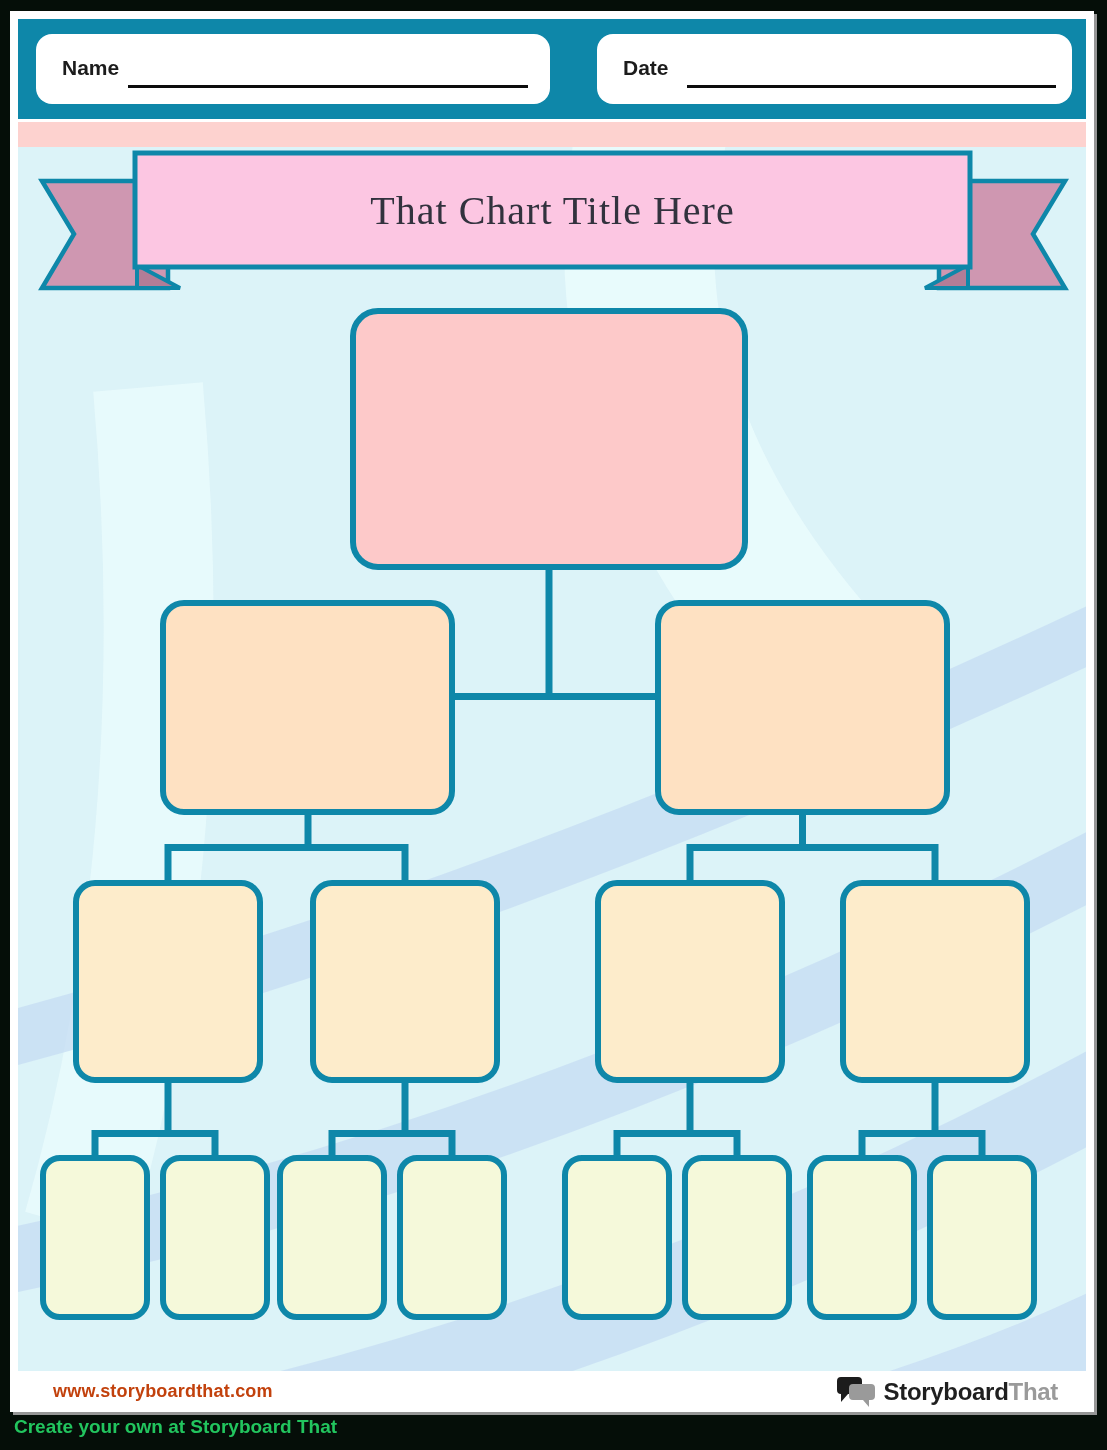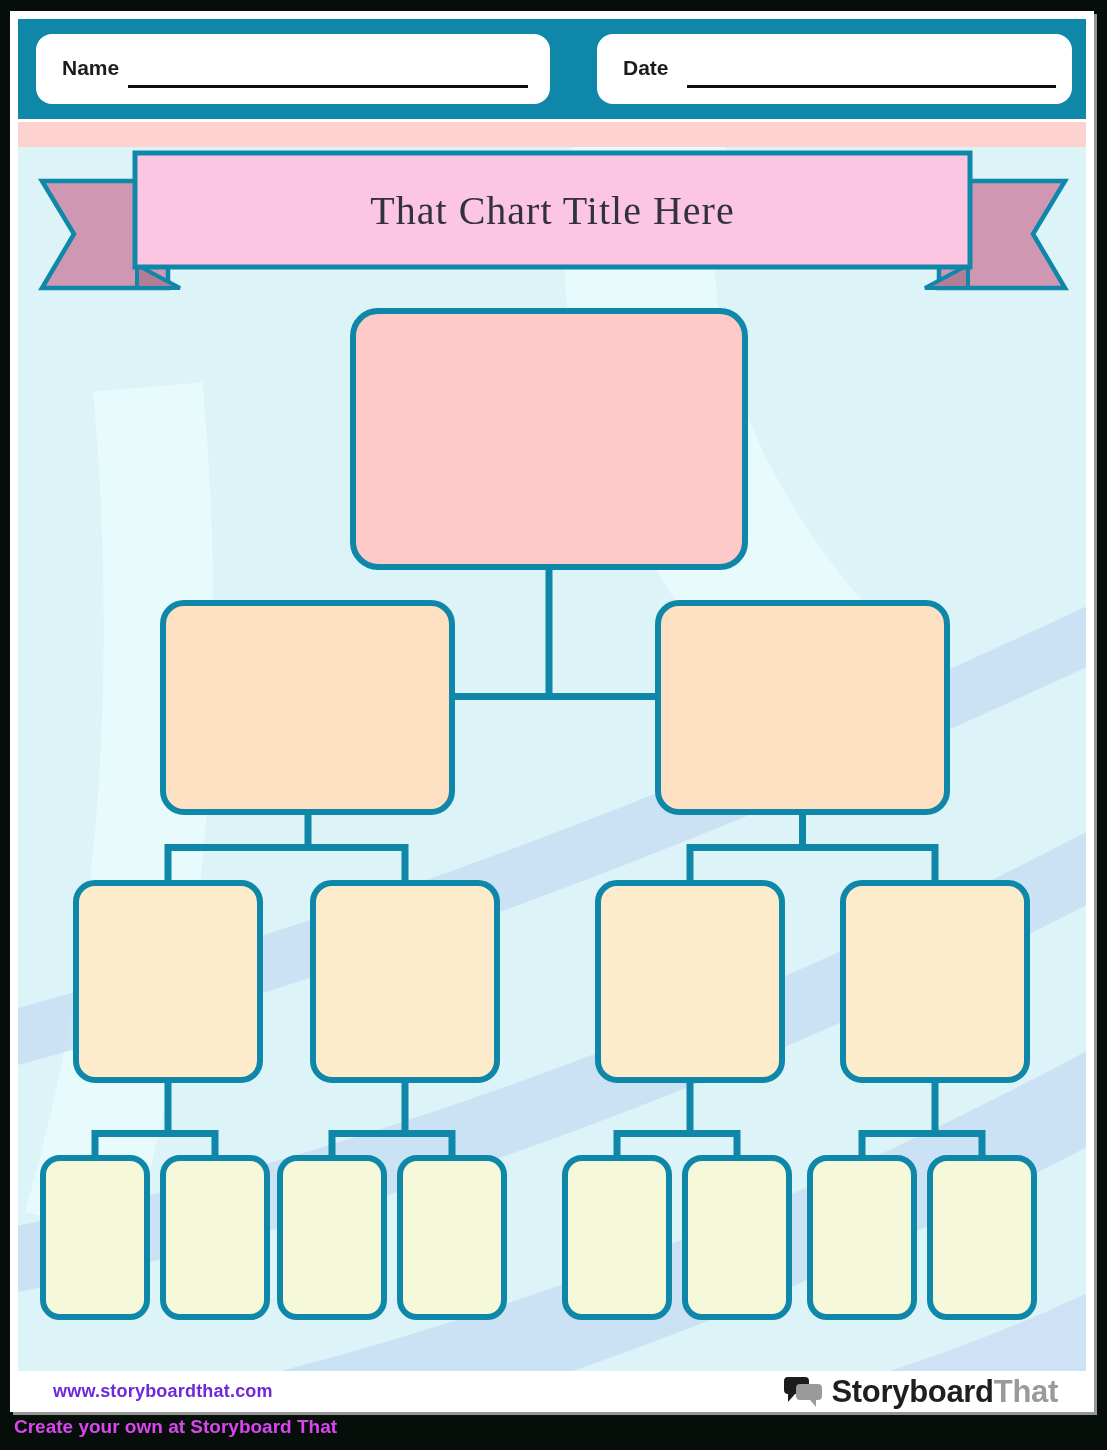--- a/index.html
+++ b/index.html
@@ -36,25 +36,25 @@
   
   .canvas{position:absolute;left:8px;right:8px;top:136px;height:1224px;background:var(--canvas-cyan);overflow:hidden;}
   .canvas > svg.layer{position:absolute;left:0;top:0;}
   .banner-title{position:absolute;left:117px;top:6px;width:835px;height:114px;display:flex;
                 align-items:center;justify-content:center;font-family:"Liberation Serif","DejaVu Serif",serif;
                 font-size:40px;color:#32323e;letter-spacing:1px;}
   .fc-box{position:absolute;border:6px solid var(--teal);}
   
   .footer{position:absolute;left:8px;right:8px;bottom:0;height:41px;background:#fff;
           display:flex;align-items:center;justify-content:space-between;padding:0 28px 0 35px;}
-  .footer-url{font-weight:bold;font-size:18px;color:#6d28d9;letter-spacing:0.2px;}
+  .footer-url{font-weight:bold;font-size:18px;color:#c2410c;letter-spacing:0.2px;}
   .logo{display:flex;align-items:center;gap:7px;}
-  .logo-text{font-size:31px;font-weight:600;color:#1f1f1f;letter-spacing:-0.3px;}
+  .logo-text{font-size:24px;font-weight:600;color:#1f1f1f;letter-spacing:-0.3px;}
   .logo-text .that{color:#9a9a9a;font-weight:600;}
-  .bottom-caption{position:absolute;left:14px;top:1416px;font-weight:bold;font-size:19px;color:#d946ef;}
+  .bottom-caption{position:absolute;left:14px;top:1416px;font-weight:bold;font-size:19px;color:#22c55e;}
 </style>
 </head>
 <body>
 
 <div class="stage">
   <div class="page">
 
     <div class="header">
       <div class="field-box date">
         <span class="field-label">Date</span>

